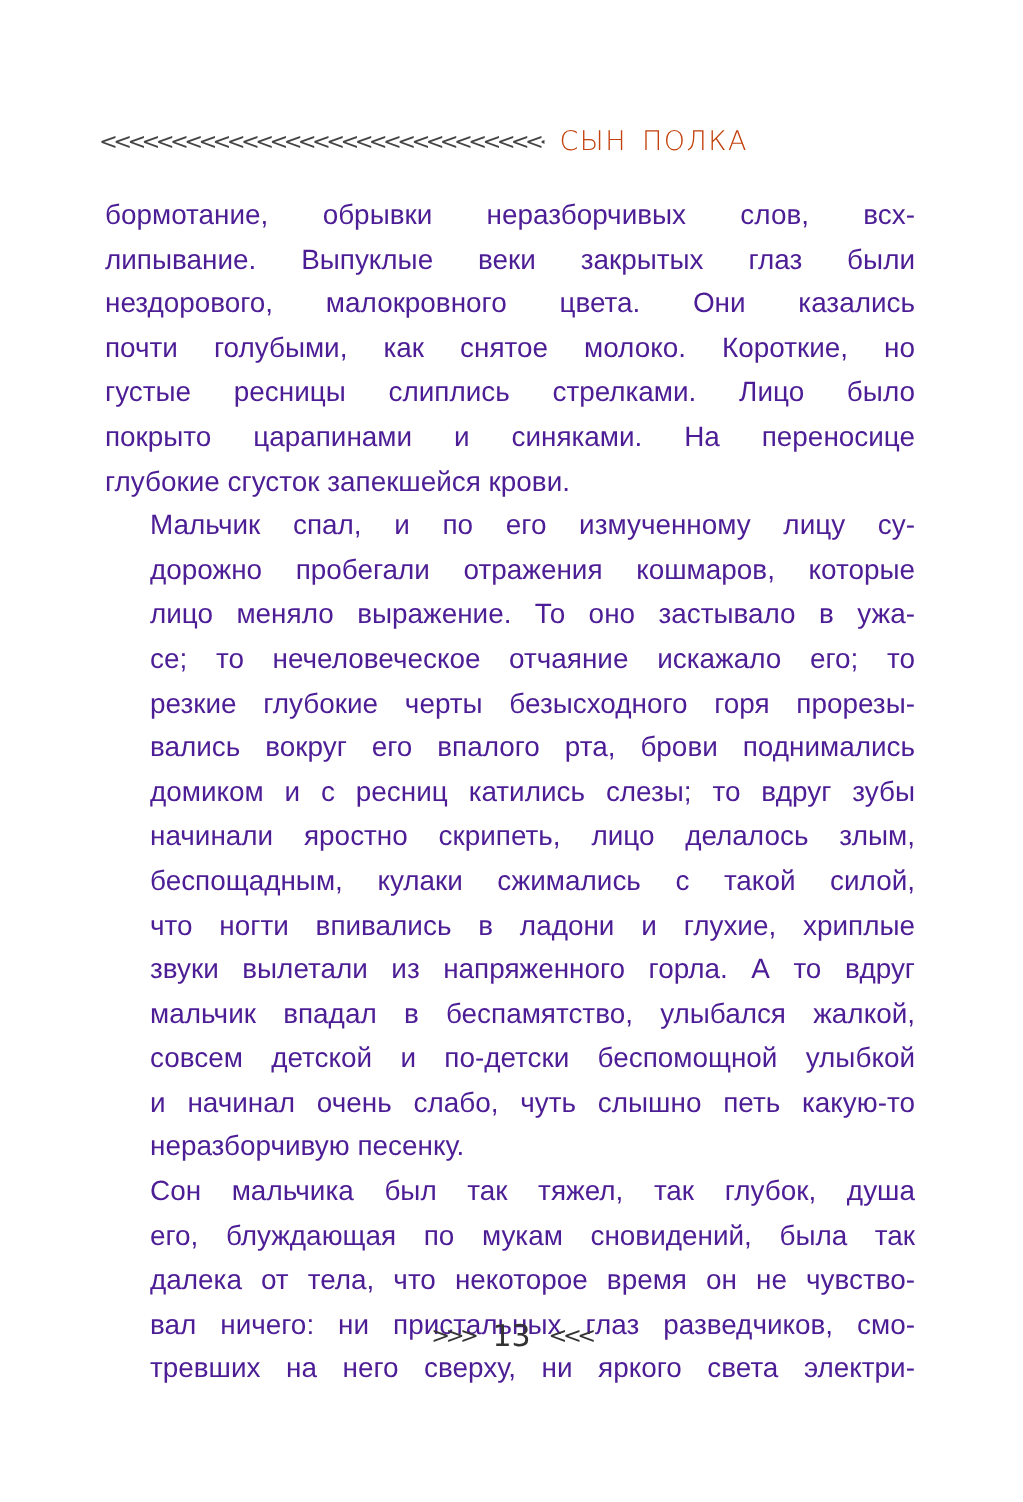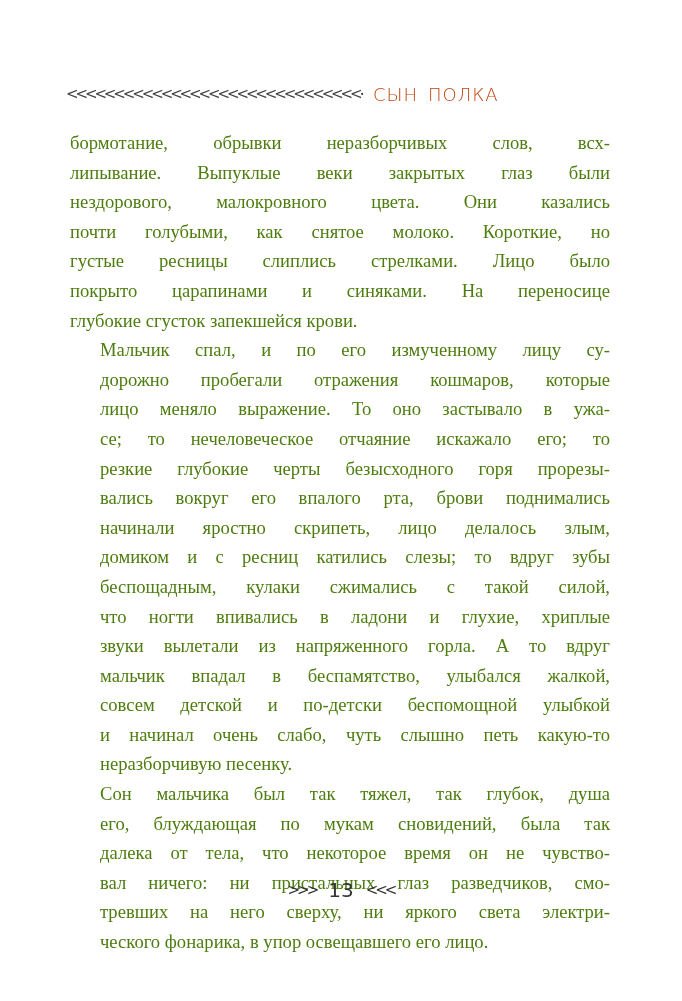--- a/index.html
+++ b/index.html
@@ -32,24 +32,24 @@
     color: #c2410c;
     margin-left: 10px;
     white-space: nowrap;
     font-weight: 300;
   }
   .running-title .gap { display: inline-block; width: 10px; }
   .text-block {
     position: absolute;
     left: 70px; top: 128px;
     width: 540px;
-    font-family: Liberation Serif, serif;
+    font-family: Liberation Sans, sans-serif;
     font-size: 18.6px;
     line-height: 29.6px;
-    color: #4d7c0f;
+    color: #4c1d95;
   }
   .para { margin: 0; text-align: justify; }
   .para.indent { text-indent: 30px; }
   .line { display: block; text-align: justify; text-align-last: justify; white-space: nowrap; }
   .line.last { text-align-last: left; }
   .footer {
     position: absolute;
     left: 0; top: 878px; width: 682px;
     display: flex; justify-content: center; align-items: center;
     font-family: "DejaVu Sans", sans-serif;
@@ -76,37 +76,36 @@
       <span class="line">покрыто царапинами и синяками. На переносице</span>
       <span class="line last">глубокие сгусток запекшейся крови.</span>
     </p>
     <p class="para indent">
       <span class="line" style="text-indent: 30px;">Мальчик спал, и по его измученному лицу су-</span>
       <span class="line">дорожно пробегали отражения кошмаров, которые</span>
       <span class="line">лицо меняло выражение. То оно застывало в ужа-</span>
       <span class="line">се; то нечеловеческое отчаяние искажало его; то</span>
       <span class="line">резкие глубокие черты безысходного горя прорезы-</span>
       <span class="line">вались вокруг его впалого рта, брови поднимались</span>
+      <span class="line">домиком и с ресниц катились слезы; то вдруг зубы</span>
       <span class="line">начинали яростно скрипеть, лицо делалось злым,</span>
-      <span class="line">домиком и с ресниц катились слезы; то вдруг зубы</span>
       <span class="line">беспощадным, кулаки сжимались с такой силой,</span>
       <span class="line">что ногти впивались в ладони и глухие, хриплые</span>
       <span class="line">звуки вылетали из напряженного горла. А то вдруг</span>
       <span class="line">мальчик впадал в беспамятство, улыбался жалкой,</span>
       <span class="line">совсем детской и по-детски беспомощной улыбкой</span>
       <span class="line">и начинал очень слабо, чуть слышно петь какую-то</span>
       <span class="line last">неразборчивую песенку.</span>
     </p>
     <p class="para indent">
       <span class="line" style="text-indent: 30px;">Сон мальчика был так тяжел, так глубок, душа</span>
       <span class="line">его, блуждающая по мукам сновидений, была так</span>
       <span class="line">далека от тела, что некоторое время он не чувство-</span>
       <span class="line">вал ничего: ни пристальных глаз разведчиков, смо-</span>
       <span class="line">тревших на него сверху, ни яркого света электри-</span>
-      <span class="line last">ческого фонарика, в упор освещавшего его лицо.</span>
     </p>
   </div>
 
 <div class="footer">
   <span class="arrows">&gt;&gt;&gt;</span>
   <span class="num">13</span>
   <span class="arrows">&lt;&lt;&lt;</span>
 </div>
 
 </body></html>

